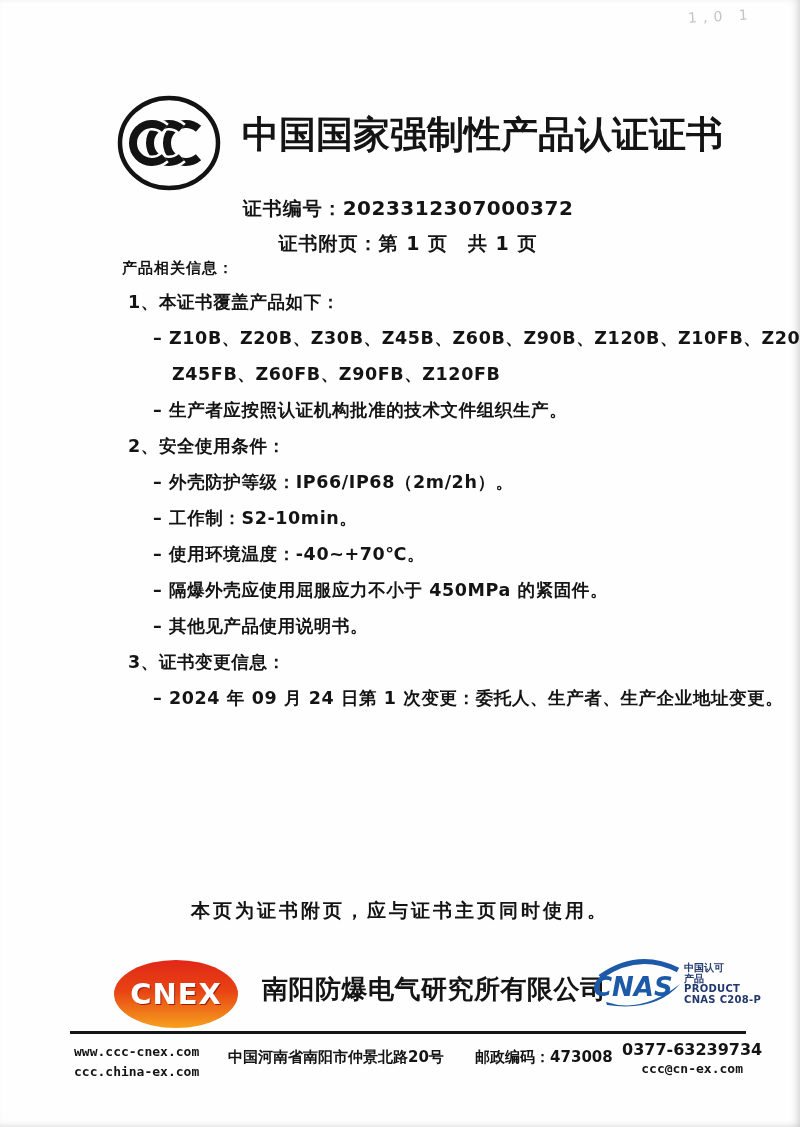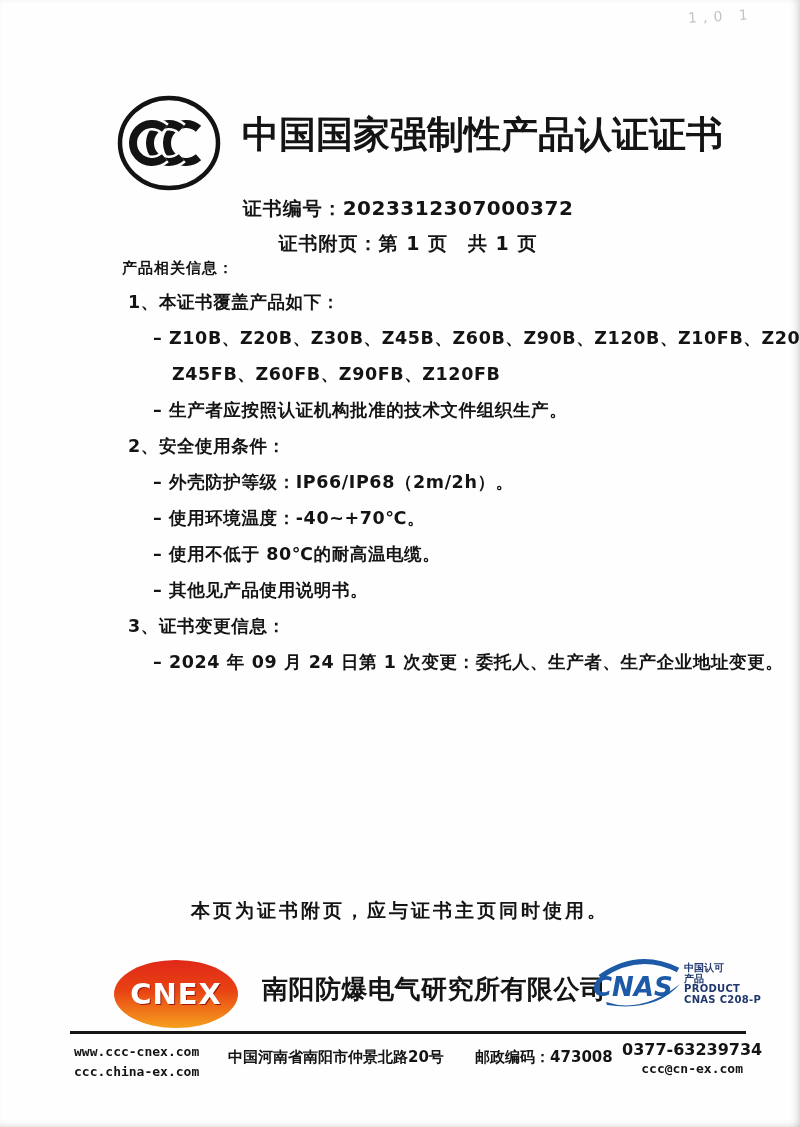--- a/index.html
+++ b/index.html
@@ -96,22 +96,23 @@
   </div>
 
   <div class="body-block">
     <div class="body-heading">产品相关信息：</div>
     <div class="line lvl1">1、本证书覆盖产品如下：</div>
     <div class="line lvl2">– Z10B、Z20B、Z30B、Z45B、Z60B、Z90B、Z120B、Z10FB、Z20FB、Z30FB、</div>
     <div class="line lvl3">Z45FB、Z60FB、Z90FB、Z120FB</div>
     <div class="line lvl2">– 生产者应按照认证机构批准的技术文件组织生产。</div>
     <div class="line lvl1">2、安全使用条件：</div>
     <div class="line lvl2">– 外壳防护等级：IP66/IP68（2m/2h）。</div>
+    <div class="line lvl2">– 工作制：S2-10min。</div>
     <div class="line lvl2">– 使用环境温度：-40~+70℃。</div>
-    <div class="line lvl2">– 使用不低于 80℃的耐高温电缆。</div>
+    <div class="line lvl2">– 隔爆外壳应使用屈服应力不小于 450MPa 的紧固件。</div>
     <div class="line lvl2">– 其他见产品使用说明书。</div>
     <div class="line lvl1">3、证书变更信息：</div>
     <div class="line lvl2">– 2024 年 09 月 24 日第 1 次变更：委托人、生产者、生产企业地址变更。</div>
   </div>
 
   <div class="note">本页为证书附页，应与证书主页同时使用。</div>
 
   <div class="org-row">
     <div class="cnex-logo">
       <span class="cnex-label">CNEX</span>

